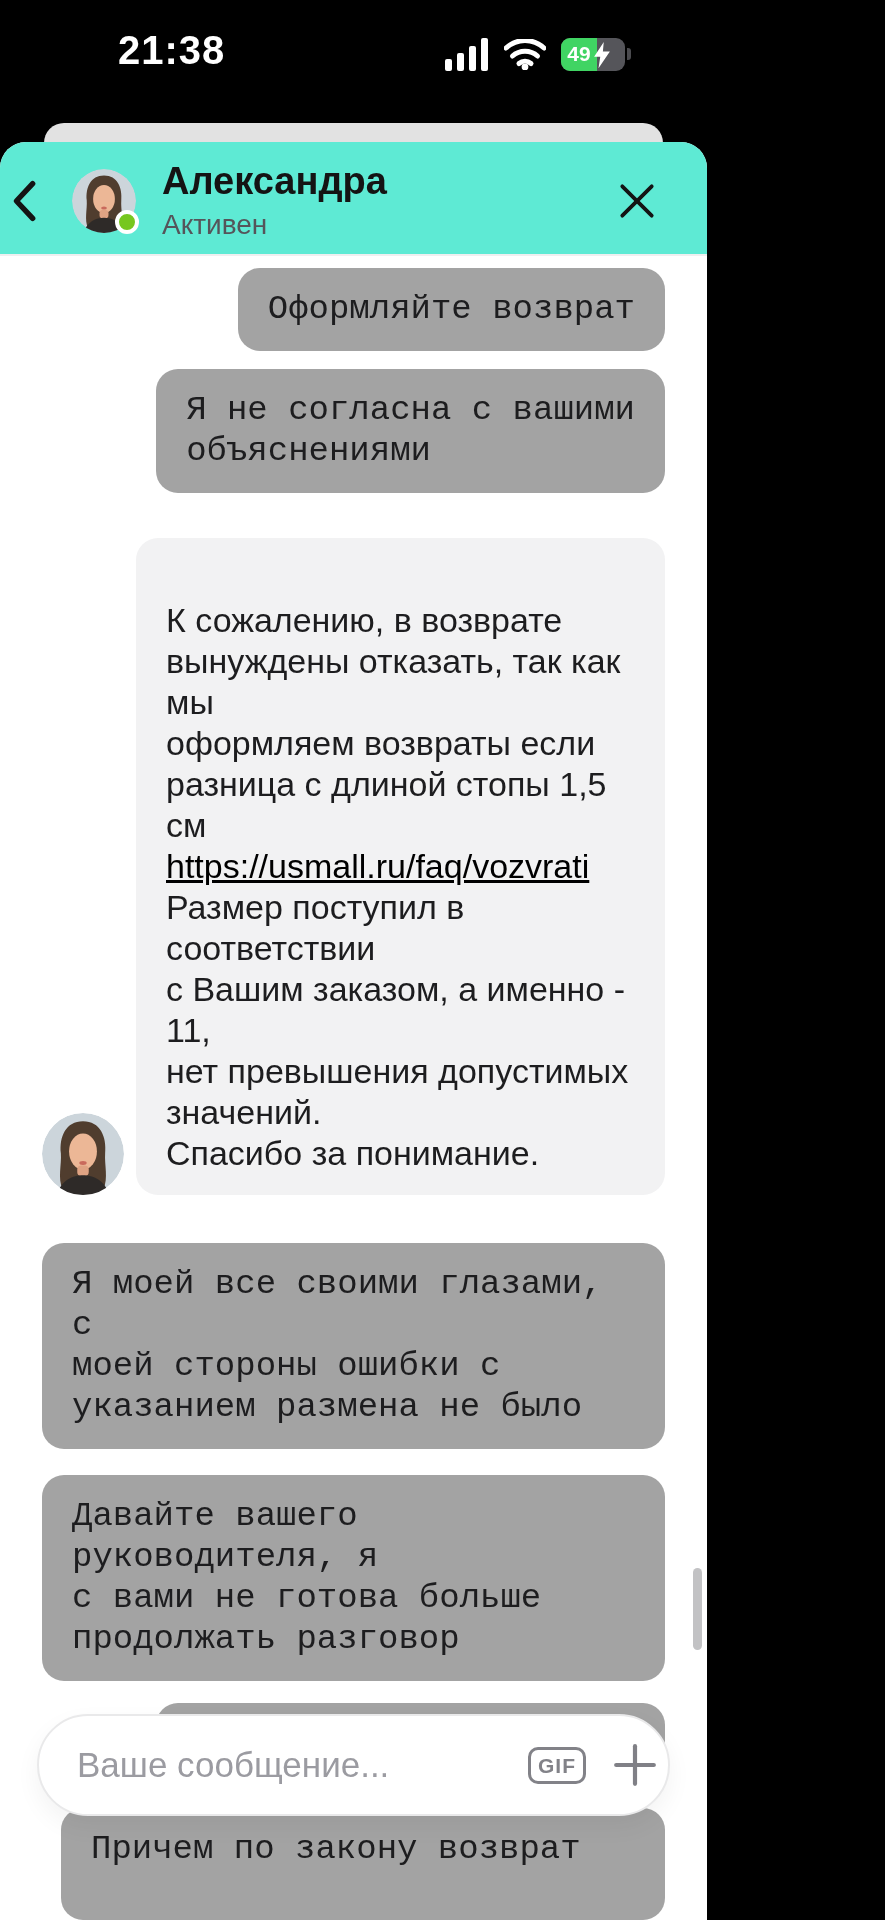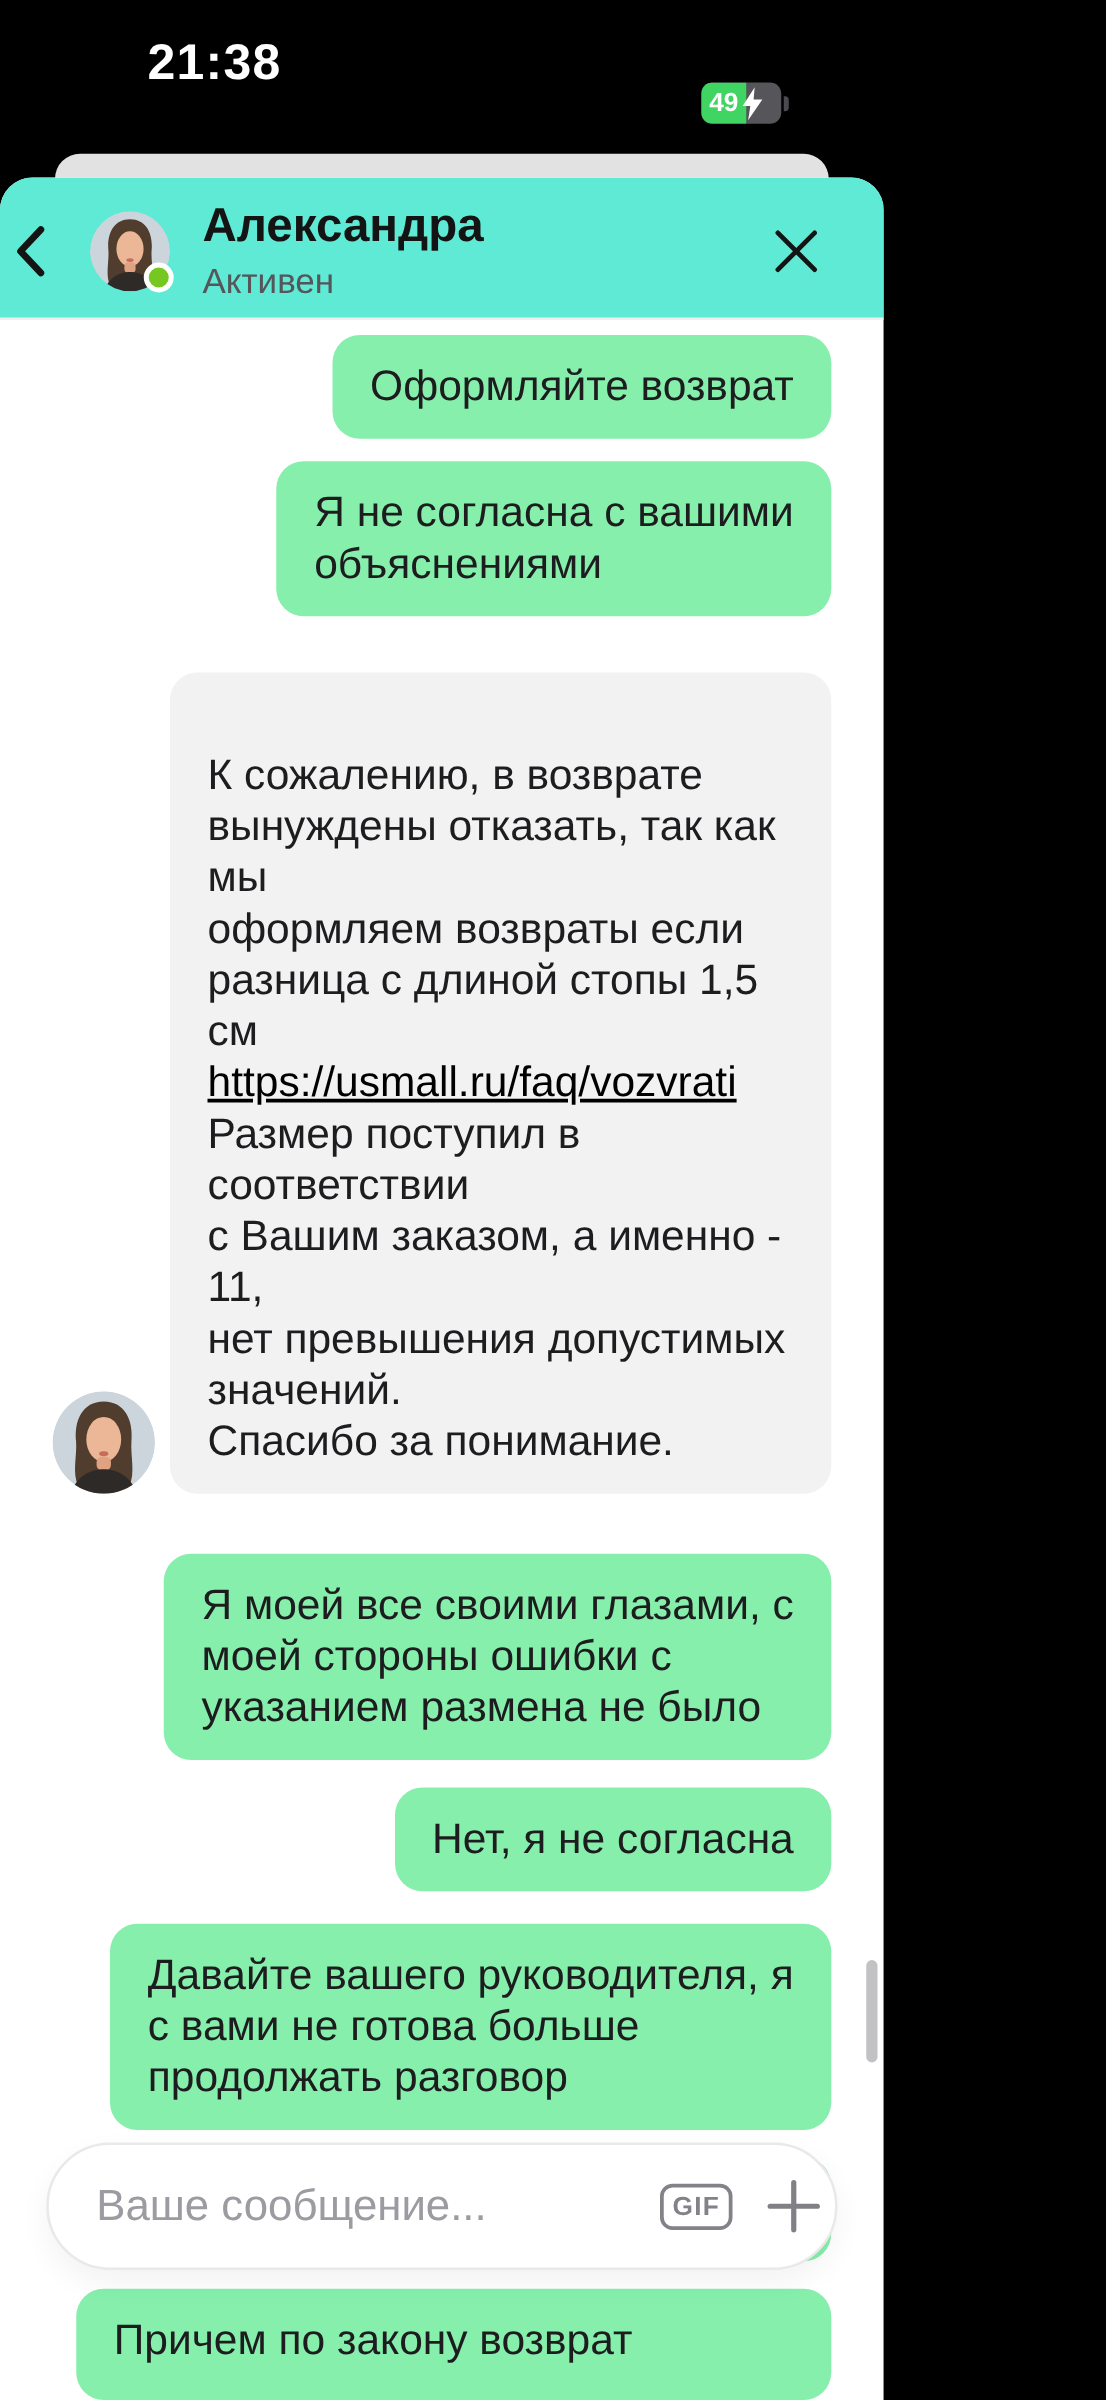--- a/index.html
+++ b/index.html
@@ -9,21 +9,21 @@
     background:#000; font-family:"Liberation Sans", sans-serif;
     -webkit-font-smoothing:antialiased;
   }
   
   .status-time {
     position:absolute; left:118px; top:28px;
     color:#fff; font-size:40px; font-weight:700; letter-spacing:1px;
   }
   .status-icons {
     position:absolute; right:76px; top:36px;
-    display:flex; align-items:center; gap:15px; height:36px;flex-direction:column;
+    display:flex; align-items:center; gap:15px; height:36px;
   }
   .battery { position:relative; width:64px; height:33px; border-radius:9px;
     overflow:hidden; display:flex; background:#55555a; }
   .battery-fill { width:36px; height:100%; background:#40d463;
     display:flex; align-items:center; justify-content:center; }
   .battery-fill span { color:#fff; font-size:21px; font-weight:700; }
   .battery-bolt { position:absolute; left:30px; top:3px; }
   .battery-cap { width:4px; height:12px; background:#4b4b4f; border-radius:0 3px 3px 0; margin-left:2px; }
   
   .backdrop-card {
@@ -57,21 +57,21 @@
   .chat-list {
     position:absolute; left:0; right:0; top:114px; bottom:0;
     padding:12px 42px 0 42px; overflow:hidden;
     display:flex; flex-direction:column; align-items:flex-end;
   }
   .bubble {
     font-size:34px; line-height:41px; color:#1d1d1f;
     padding:21px 30px; border-radius:22px; white-space:pre-line;
     max-width:624px;
   }
-  .out { background:#86efac; align-self:flex-end; text-align:left; }
+  .out { background:#a3a3a3; align-self:flex-end; text-align:left;font-family:Liberation Mono, monospace; }
   .in-row { align-self:flex-start; display:flex; align-items:flex-end; }
   .in { background:#f2f2f3; }
   .msg-link { color:#000000; text-decoration:underline; display:inline-block; }
   .gap-18 { margin-top:18px; } .gap-22 { margin-top:22px; } .gap-42 { margin-top:26px; }
   .gap-45 { margin-top:45px; } .gap-48 { margin-top:48px; }
   .clipped { height:128px; overflow:hidden; min-width:604px; }
   .scrollbar {
     position:absolute; right:5px; top:1426px; width:9px; height:82px;
     background:#c2c2c4; border-radius:5px;
   }
@@ -187,21 +187,20 @@
 нет превышения допустимых
 значений.
 Спасибо за понимание.</span>
         </div>
       </div>
 
       <div class="bubble out gap-48">Я моей все своими глазами, с
 моей стороны ошибки с
 указанием размена не было</div>
 
-      <div class="bubble out gap-22">Нет, я не согласна</div>
 
       <div class="bubble out gap-42">Давайте вашего руководителя, я
 с вами не готова больше
 продолжать разговор</div>
 
       <div class="bubble out gap-22">Ошибка с вашей стороны</div>
 
       <div class="bubble out gap-22 clipped">Причем по закону возврат</div>
 
     </div>

